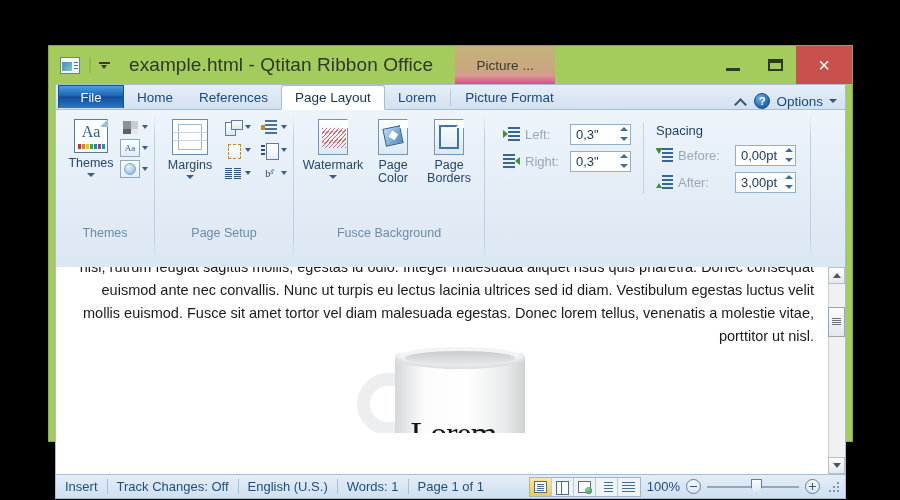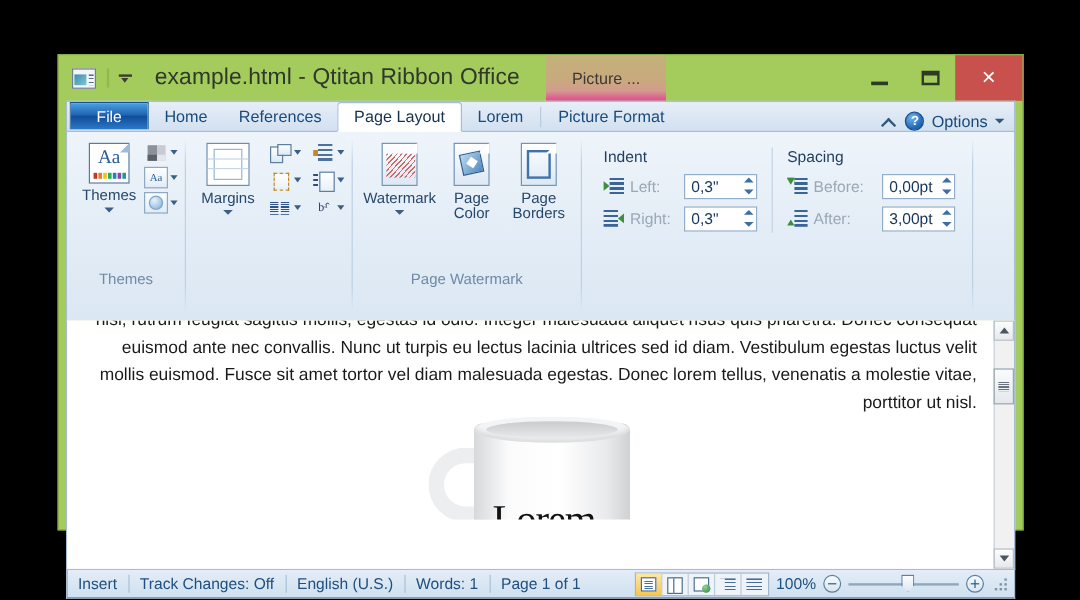--- a/index.html
+++ b/index.html
@@ -443,20 +443,21 @@
                     <div class="p-ico p-cols"></div>
                   </div>
                 <div class="tiny-caret"></div>
                 <div class="sbtn" style="margin-left:6px">
                     <span class="p-hyph">bᵃ̂</span>
                   </div>
                 <div class="tiny-caret"></div>
               </div>
             </div>
           </div>
+          <div class="group-label">Page Setup</div>
         </div>
 
         <div class="group-div"></div>
 
         <div class="group">
           <div class="group-inner" style="gap:4px;padding-left:8px;padding-right:8px;">
             <div class="big-btn" style="width:62px">
               <div class="ico-page">
                   <div class="wm-marks"></div>
                 </div>
@@ -469,30 +470,29 @@
                 </div>
               <div class="lbl">Page Color</div>
             </div>
             <div class="big-btn" style="width:54px">
               <div class="ico-page">
                   <div class="pb-border"></div>
                 </div>
               <div class="lbl">Page Borders</div>
             </div>
           </div>
-          <div class="group-label">Page Watermark</div>
+          <div class="group-label">Fusce Background</div>
         </div>
 
         <div class="group-div"></div>
 
         <div class="group" style="flex:1;">
           <div class="group-inner" style="padding-left:10px;">
             <div class="para-wrap">
               <div class="para-col">
-                <div class="para-head">Indent</div>
                 <div class="fld-row">
                   <div class="fld-ico ind-l"></div>
                   <div class="fld-lbl">Left:</div>
                   <div class="spin">
                     <div class="val">0,3"</div>
                     <div class="arrows">
                         <i class="up"></i>
                         <i class="dn"></i>
                       </div>
                   </div>

